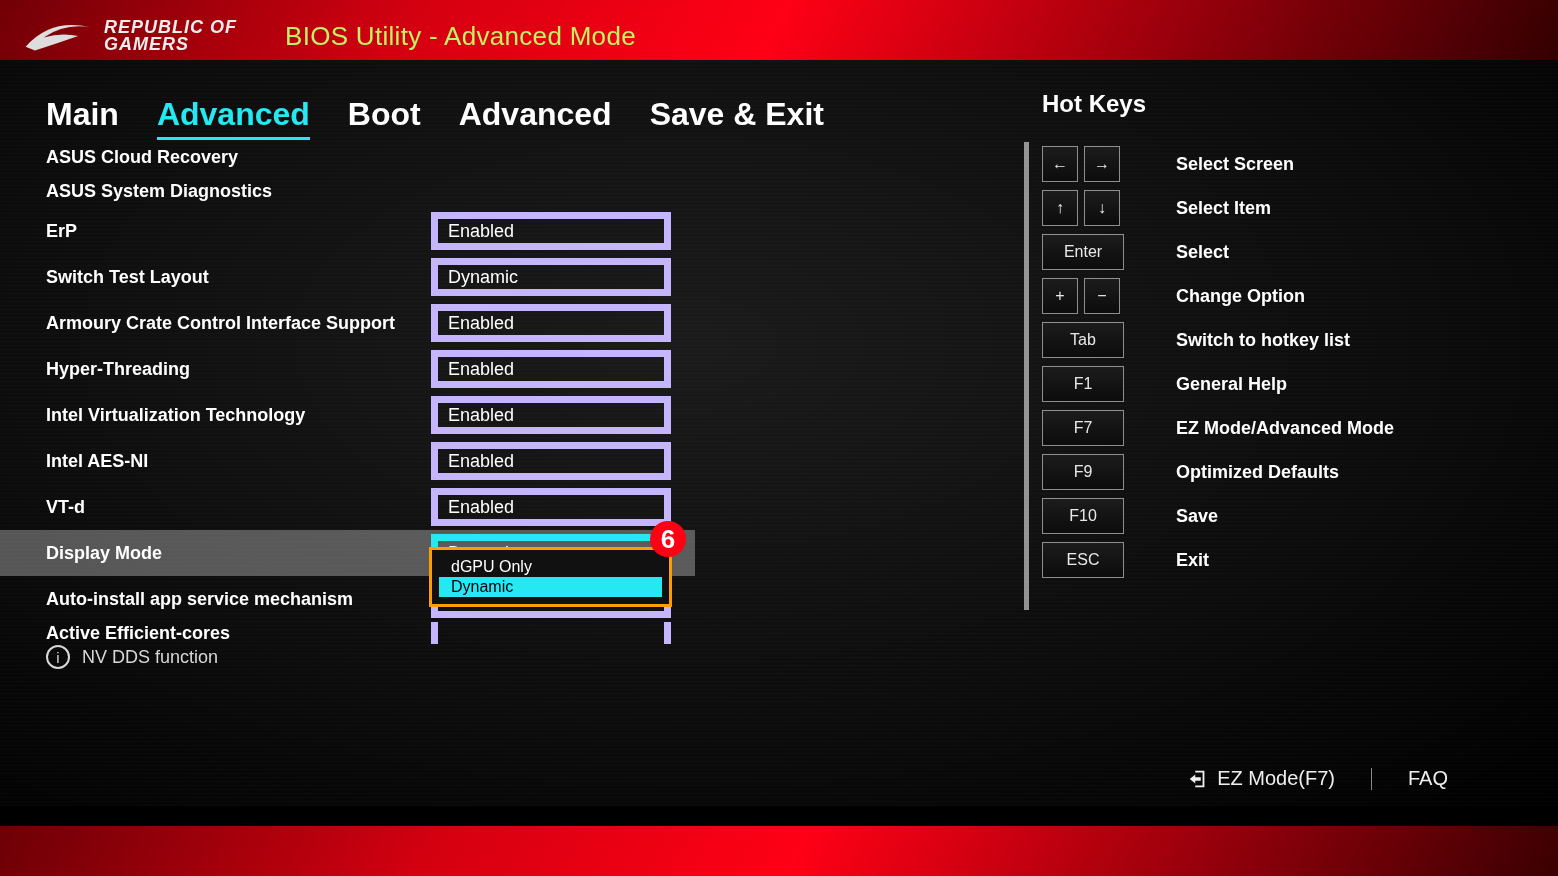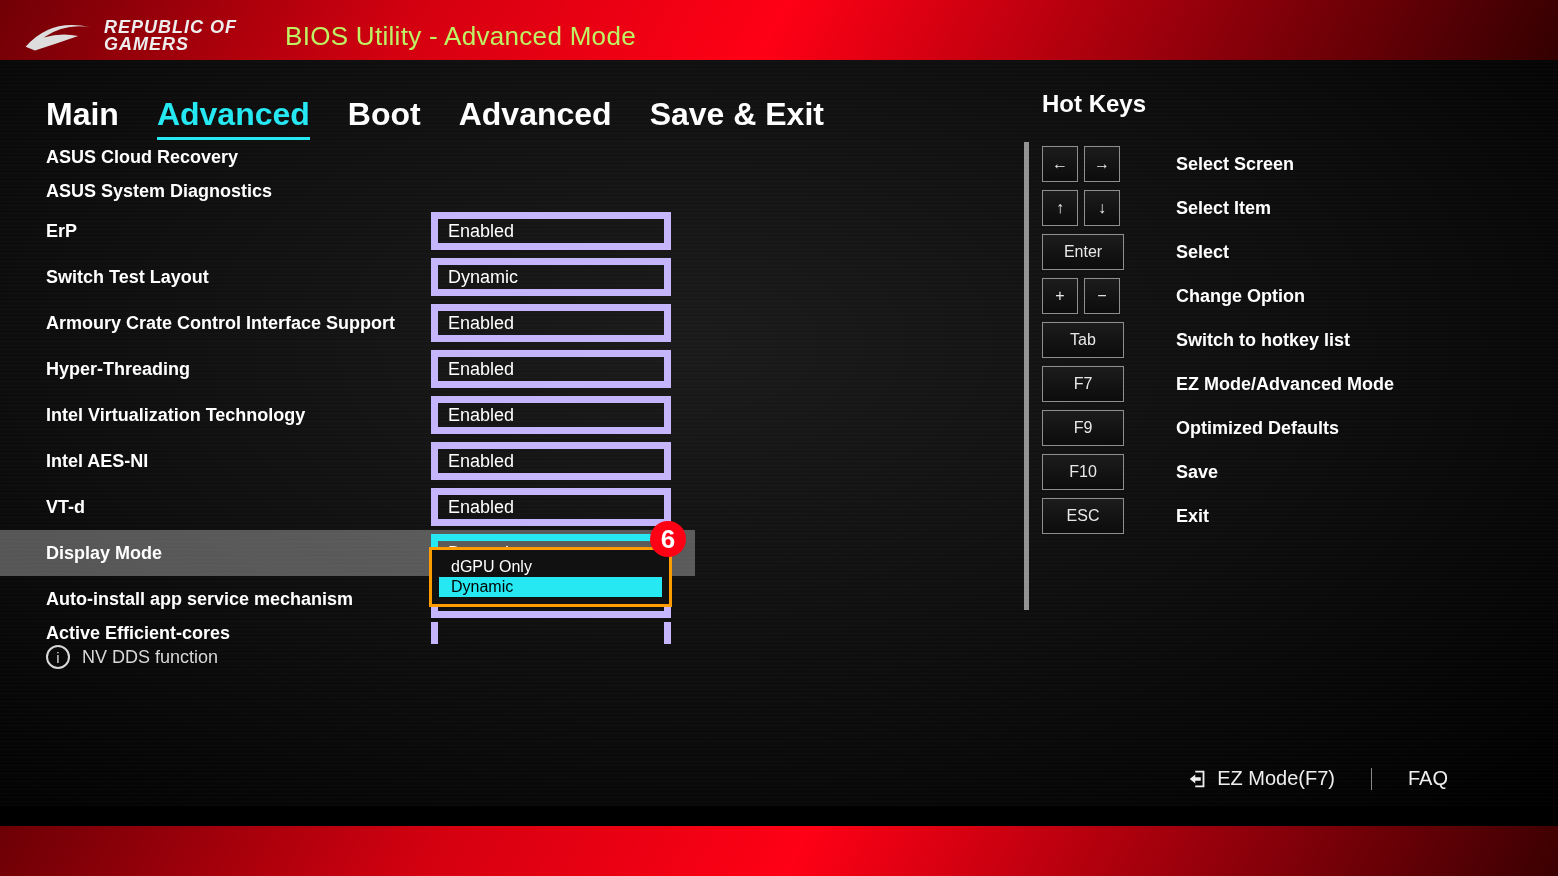--- a/index.html
+++ b/index.html
@@ -185,20 +185,26 @@
         <div class="hk-label">Change Option</div>
       </div>
       <div class="hk-row">
         <div class="keys">
           <div class="key w">Tab</div>
         </div>
         <div class="hk-label">Switch to hotkey list</div>
       </div>
       <div class="hk-row">
         <div class="keys">
+          <div class="key w">F1</div>
+        </div>
+        <div class="hk-label">General Help</div>
+      </div>
+      <div class="hk-row">
+        <div class="keys">
           <div class="key w">F7</div>
         </div>
         <div class="hk-label">EZ Mode/Advanced Mode</div>
       </div>
       <div class="hk-row">
         <div class="keys">
           <div class="key w">F9</div>
         </div>
         <div class="hk-label">Optimized Defaults</div>
       </div>

